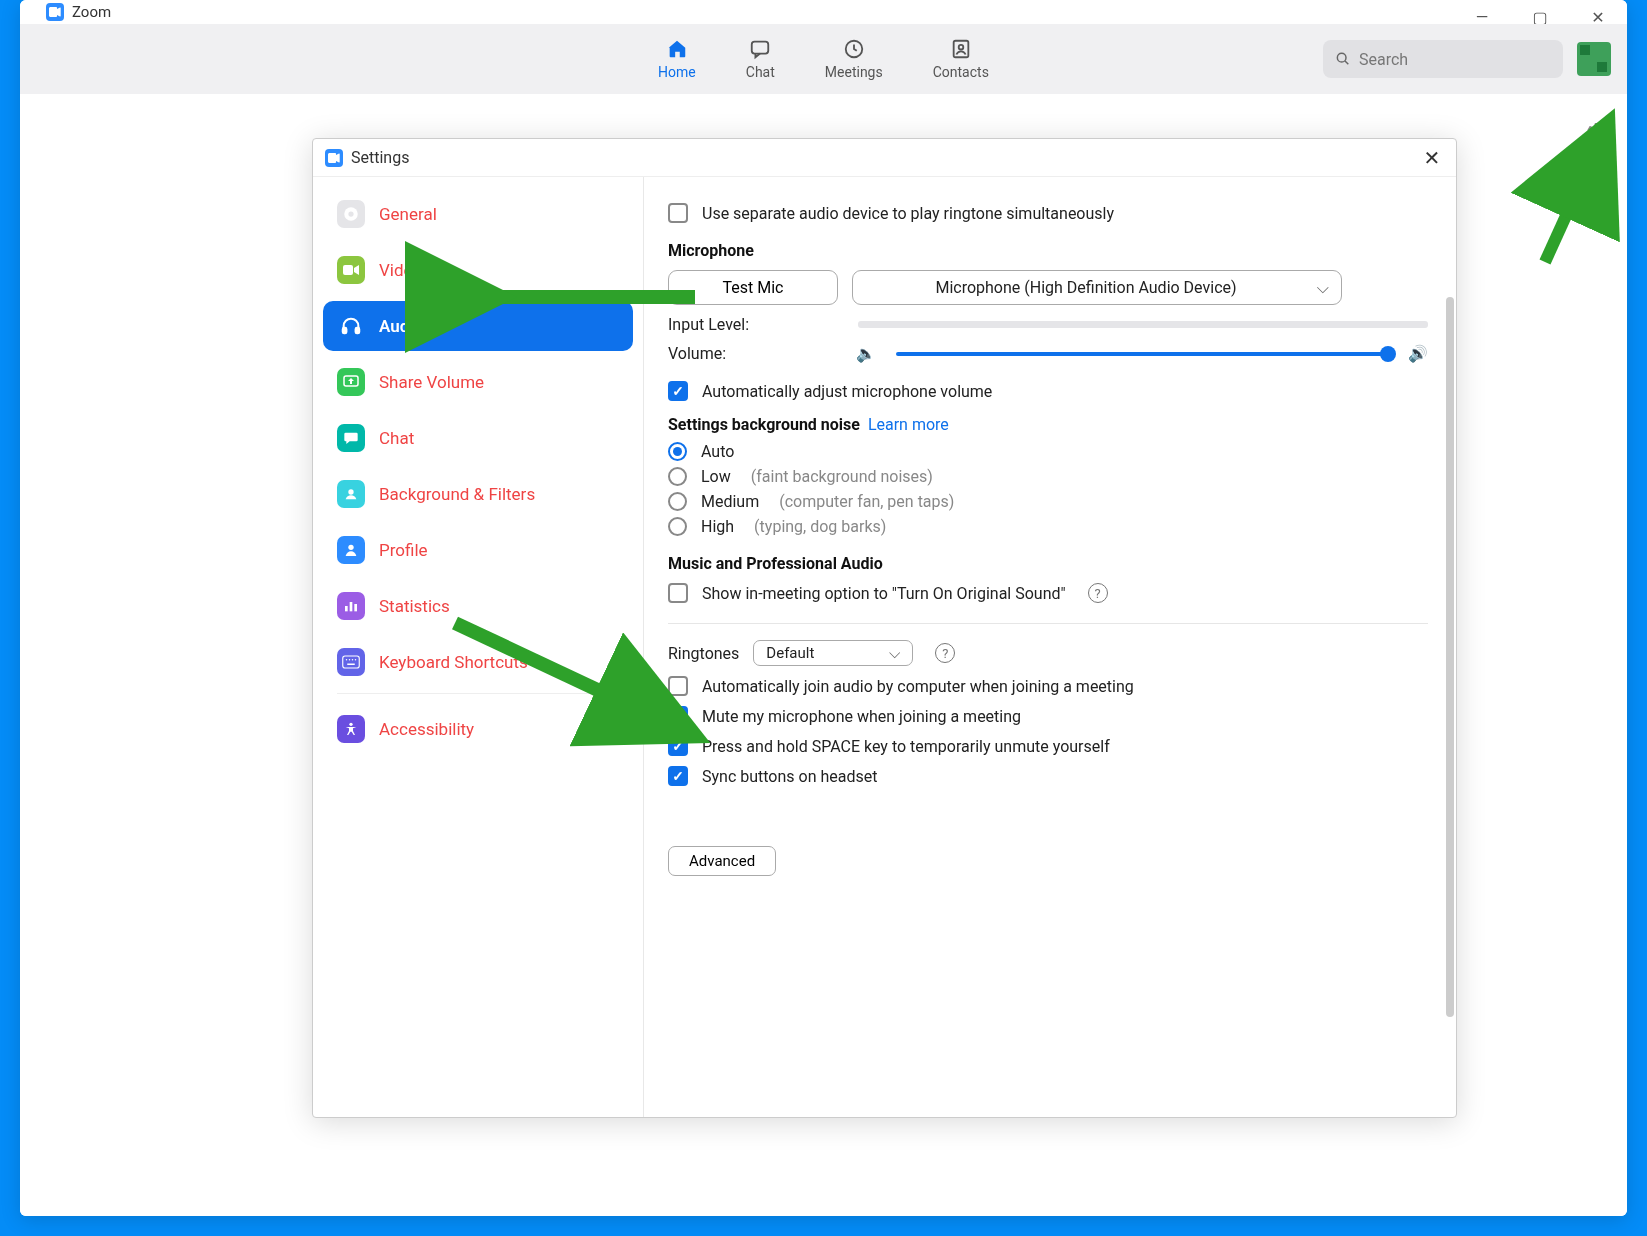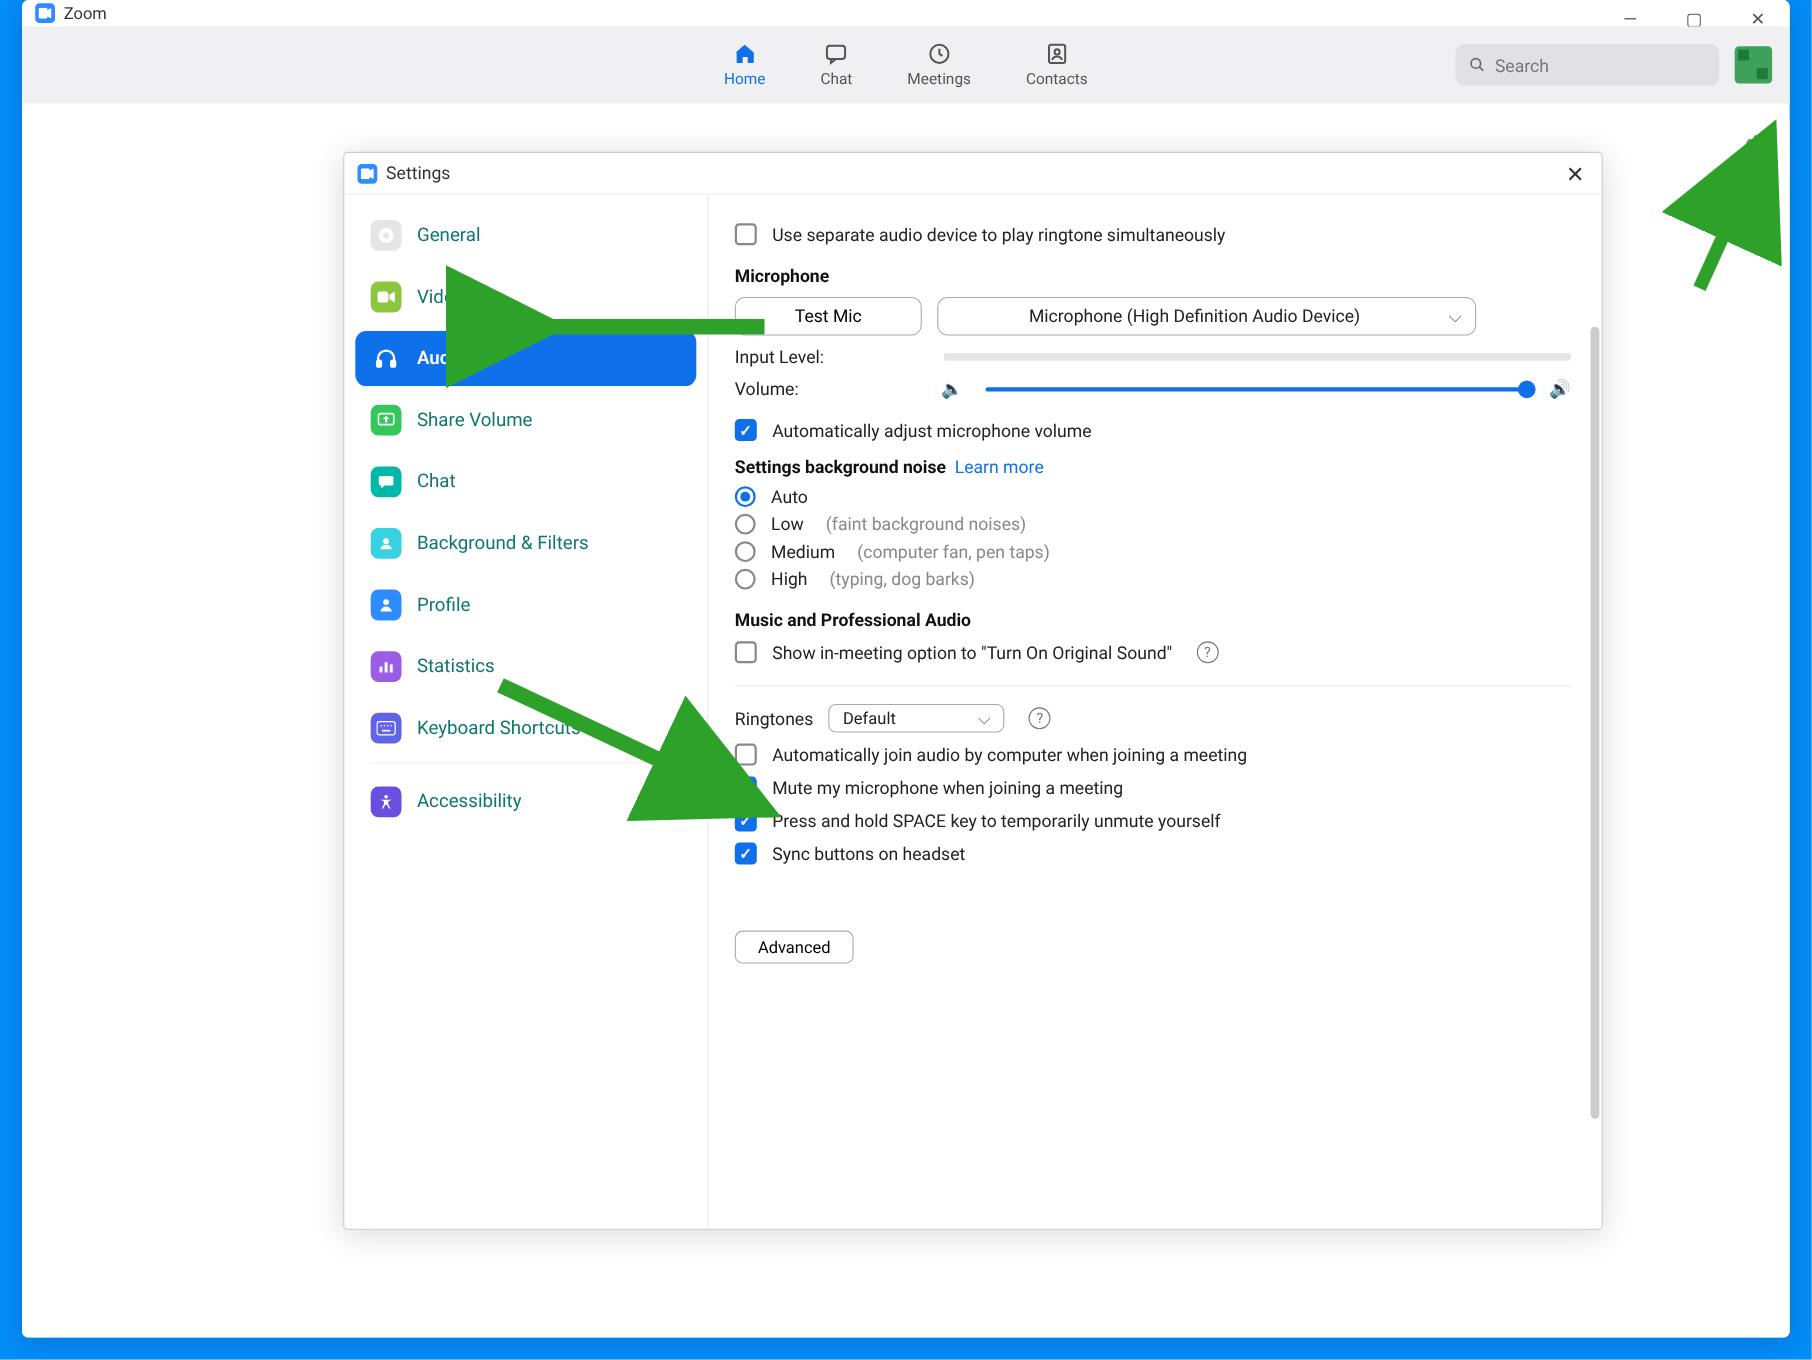--- a/index.html
+++ b/index.html
@@ -1,20 +1,20 @@
 <!DOCTYPE html>
 <html><head>
 <meta charset="utf-8">
 <style>
   * { box-sizing: border-box; margin: 0; padding: 0; font-family: -apple-system, BlinkMacSystemFont, "Segoe UI", Roboto, Arial, sans-serif; }
   body { background: #048cf7; width: 1647px; height: 1236px; overflow: hidden; position: relative; }
   .window { position: absolute; left: 20px; right: 20px; top: 0; bottom: 20px; background: #fff; border-radius: 6px; box-shadow: 0 4px 20px rgba(0,0,0,.15); overflow: hidden; }
 
   
-  .title-bar { height: 24px; display: flex; align-items: center; padding: 0 12px; background: #fff; }
+  .title-bar { height: 24px; display: flex; align-items: center; padding: 0 26px; background: #fff; }
   .title-bar .app-icon { width: 18px; height: 18px; background: #2d8cff; border-radius: 4px; margin-right: 8px; display: flex; align-items: center; justify-content: center; }
   .title-bar .app-icon svg { width: 12px; height: 10px; fill: #fff; }
   .title-bar .title { color: #333; font-size: 15px; }
   .win-btns { position: absolute; right: 0; top: 0; display: flex; }
   .win-btn { width: 58px; height: 34px; display: flex; align-items: center; justify-content: center; color: #555; font-size: 16px; cursor: pointer; }
 
   
   .tab-bar { height: 70px; background: #f0f0f2; display: flex; align-items: center; padding: 0 20px; position: relative; }
   .tabs { display: flex; gap: 50px; margin: 0 auto; }
   .tab { display: flex; flex-direction: column; align-items: center; gap: 4px; cursor: pointer; color: #555; font-size: 14px; }
@@ -35,21 +35,21 @@
   
   .settings { position: absolute; left: 292px; top: 30px; width: 1145px; height: 980px; background: #fff; border: 1px solid #ccc; border-radius: 4px; box-shadow: 0 4px 30px rgba(0,0,0,.15); display: flex; flex-direction: column; }
   .settings-head { height: 38px; display: flex; align-items: center; padding: 0 12px; border-bottom: 1px solid #eee; }
   .settings-head .app-icon { width: 18px; height: 18px; background: #2d8cff; border-radius: 4px; margin-right: 8px; display: flex; align-items: center; justify-content: center; }
   .settings-head .app-icon svg { width: 12px; height: 10px; fill: #fff; }
   .settings-head .title { color: #333; font-size: 16px; }
   .settings-head .close { margin-left: auto; width: 24px; height: 24px; display: flex; align-items: center; justify-content: center; cursor: pointer; font-size: 20px; color: #333; }
 
   .settings-body { flex: 1; display: flex; min-height: 0; }
   .settings-nav { width: 330px; padding: 12px 10px; overflow: auto; }
-  .nav-item { display: flex; align-items: center; gap: 14px; padding: 11px 14px; border-radius: 10px; cursor: pointer; color: #0f766e; font-size: 17px; margin-bottom: 6px; }
+  .nav-item { display: flex; align-items: center; gap: 14px; padding: 11px 14px; border-radius: 10px; cursor: pointer; color: #ef4444; font-size: 17px; margin-bottom: 6px; }
   .nav-item.active { background: #0e71eb; color: #fff; font-weight: 600; }
   .nav-icon { width: 28px; height: 28px; border-radius: 7px; display: flex; align-items: center; justify-content: center; }
   .nav-sep { height: 1px; background: #eee; margin: 6px 14px 10px; }
 
   .settings-content { flex: 1; padding: 16px 28px 16px 24px; overflow: auto; font-size: 16px; color: #222; border-left: 1px solid #e8e8e8; position: relative; }
   .section-h { font-weight: 700; margin: 18px 0 10px; font-size: 16px; color: #111; }
   .row { display: flex; align-items: center; gap: 14px; margin: 10px 0; }
 
   .chk { width: 20px; height: 20px; border: 2px solid #888; border-radius: 4px; flex-shrink: 0; display: flex; align-items: center; justify-content: center; cursor: pointer; }
   .chk.checked { background: #0e71eb; border-color: #0e71eb; color: #fff; }

